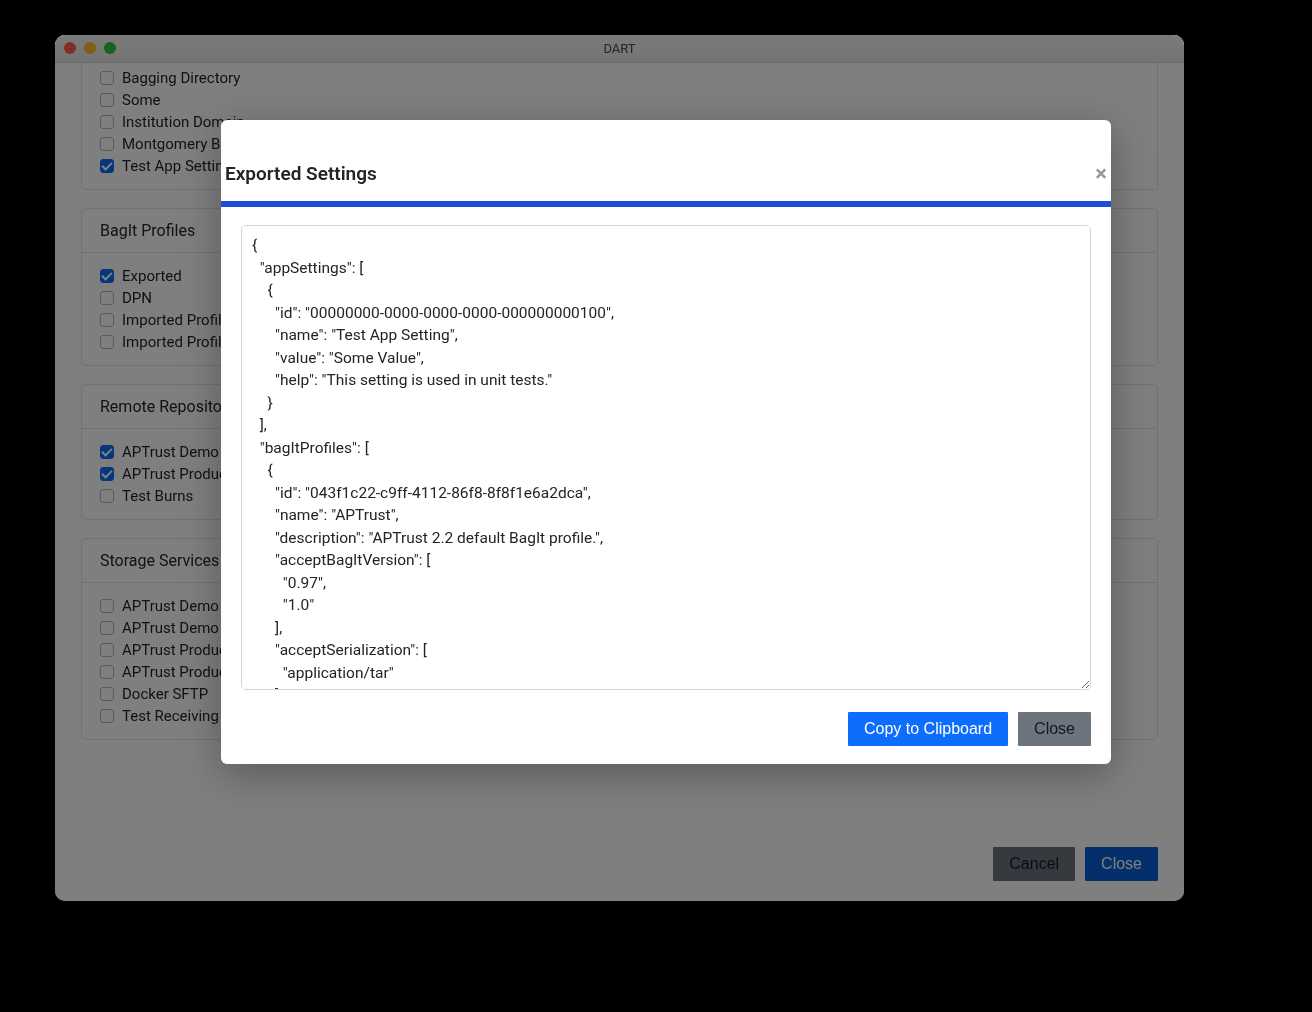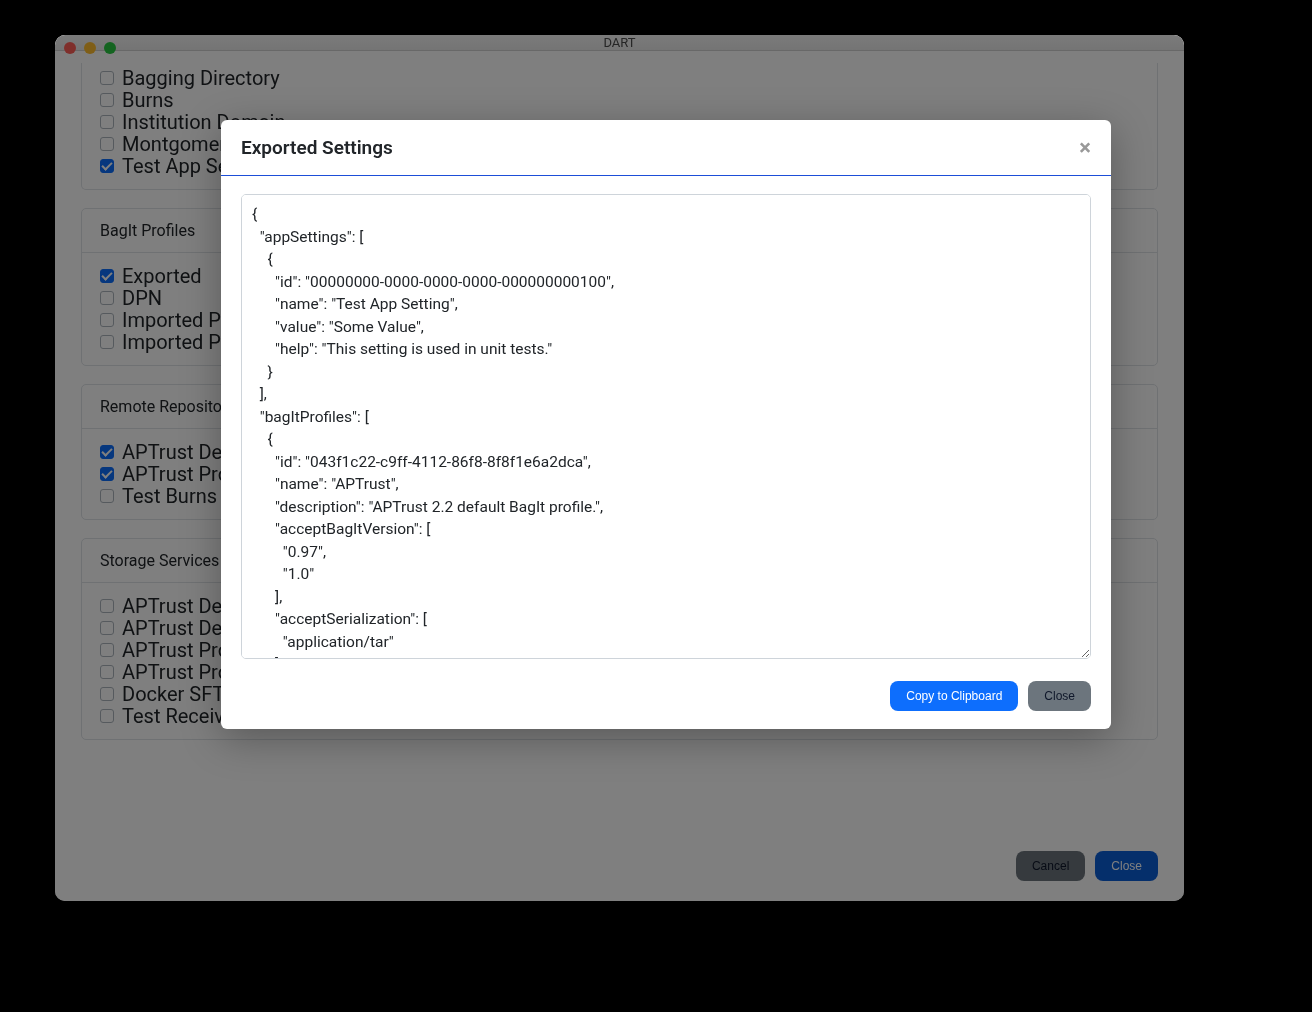--- a/index.html
+++ b/index.html
@@ -1,43 +1,43 @@
 <!DOCTYPE html>
 <html><head>
 <meta charset="utf-8">
 <style>
 *{box-sizing:border-box;margin:0;padding:0;}
 html,body{width:1312px;height:1012px;background:#000;font-family:-apple-system,BlinkMacSystemFont,"Segoe UI",Roboto,sans-serif;font-size:15px;color:#212529;overflow:hidden;}
 .window{position:absolute;left:55px;top:35px;width:1129px;height:866px;background:#fff;border-radius:10px;box-shadow:0 20px 60px rgba(0,0,0,.6);overflow:hidden;}
-.titlebar{height:16px;background:linear-gradient(#f6f6f6,#e9e9e9);border-bottom:1px solid #d0d0d0;position:relative;display:flex;align-items:center;}
+.titlebar{height:28px;background:linear-gradient(#f6f6f6,#e9e9e9);border-bottom:1px solid #d0d0d0;position:relative;display:flex;align-items:center;}
 .traffic{position:absolute;left:9px;top:7px;display:flex;gap:8px;}
 .tl{width:12px;height:12px;border-radius:50%;}
 .tl.r{background:#ff5f57;}
 .tl.y{background:#ffbd2e;}
 .tl.g{background:#28c840;}
 .title{flex:1;text-align:center;font-size:13px;color:#4a4a4a;}
 .content{position:absolute;top:28px;left:0;right:0;bottom:0;padding:0 26px 0 26px;overflow:hidden;}
 .card{border:1px solid #dee2e6;border-radius:5px;margin-top:0;}
 .card+.card{margin-top:18px;}
 .card-head{padding:12px 18px;border-bottom:1px solid #dee2e6;font-size:16px;}
 .card-body{padding:12px 18px;}
-.chk-row{display:flex;align-items:center;gap:8px;line-height:22px;font-size:20px;}
+.chk-row{display:flex;align-items:center;gap:8px;line-height:22px;font-size:15px;}
 .cb{width:14px;height:14px;border:1px solid #adb5bd;border-radius:3px;display:inline-flex;align-items:center;justify-content:center;background:#fff;flex-shrink:0;}
 .cb.checked{background:#0d6efd;border-color:#0d6efd;}
 .cb.checked::after{content:"";width:4px;height:8px;border:solid #fff;border-width:0 2px 2px 0;transform:rotate(45deg);margin-top:-2px;}
 .card.first{border-top:none;border-top-left-radius:0;border-top-right-radius:0;}
 .card.first .card-body{padding-top:4px;}
 .footer-btns{position:absolute;right:26px;bottom:20px;display:flex;gap:10px;margin-top:28px;}
-.btn{border:none;border-radius:8px;padding:8px 16px;font-size:12px;cursor:pointer;}
+.btn{border:none;border-radius:1px;padding:8px 16px;font-size:16px;cursor:pointer;}
 .btn-secondary{background:#6c757d;color:#0f172a;}
 .btn-primary{background:#0d6efd;color:#fff;}
 .btn-primary.dk{background:#0b5ed7;}
 .overlay{position:absolute;inset:0;background:rgba(0,0,0,.5);}
 .modal{position:absolute;left:166px;top:85px;width:890px;background:#fff;border-radius:6px;box-shadow:0 10px 40px rgba(0,0,0,.3);}
-.modal-head{padding:16px 20px;border-bottom:1px solid #1d4ed8;display:flex;align-items:center;}
+.modal-head{padding:16px 4px;border-bottom:6px solid #1d4ed8;display:flex;align-items:center;margin-top:26px;}
 .modal-title{font-weight:600;font-size:19px;flex:1;}
 .close-x{font-size:22px;color:#999;font-weight:700;cursor:pointer;line-height:1;}
 .modal-body{padding:18px 20px;}
 textarea.exported{width:100%;height:465px;border:1px solid #ced4da;border-radius:5px;padding:8px 10px;font-family:inherit;font-size:15.5px;line-height:22.5px;color:#212529;resize:vertical;white-space:pre;overflow:auto;}
 .modal-foot{display:flex;justify-content:flex-end;gap:10px;padding:0 20px 18px;}
 </style>
 </head>
 <body>
 
 <div class="window">
@@ -53,21 +53,21 @@
   <div class="content">
 
     <div class="card first">
       <div class="card-body" id="sec-appSettings">
           <div class="chk-row">
             <span class="cb"></span>
             <span>Bagging Directory</span>
           </div>
           <div class="chk-row">
             <span class="cb"></span>
-            <span>Burns</span>
+            <span>Some</span>
           </div>
           <div class="chk-row">
             <span class="cb"></span>
             <span>Institution Domain</span>
           </div>
           <div class="chk-row">
             <span class="cb"></span>
             <span>Montgomery Burns</span>
           </div>
           <div class="chk-row">

